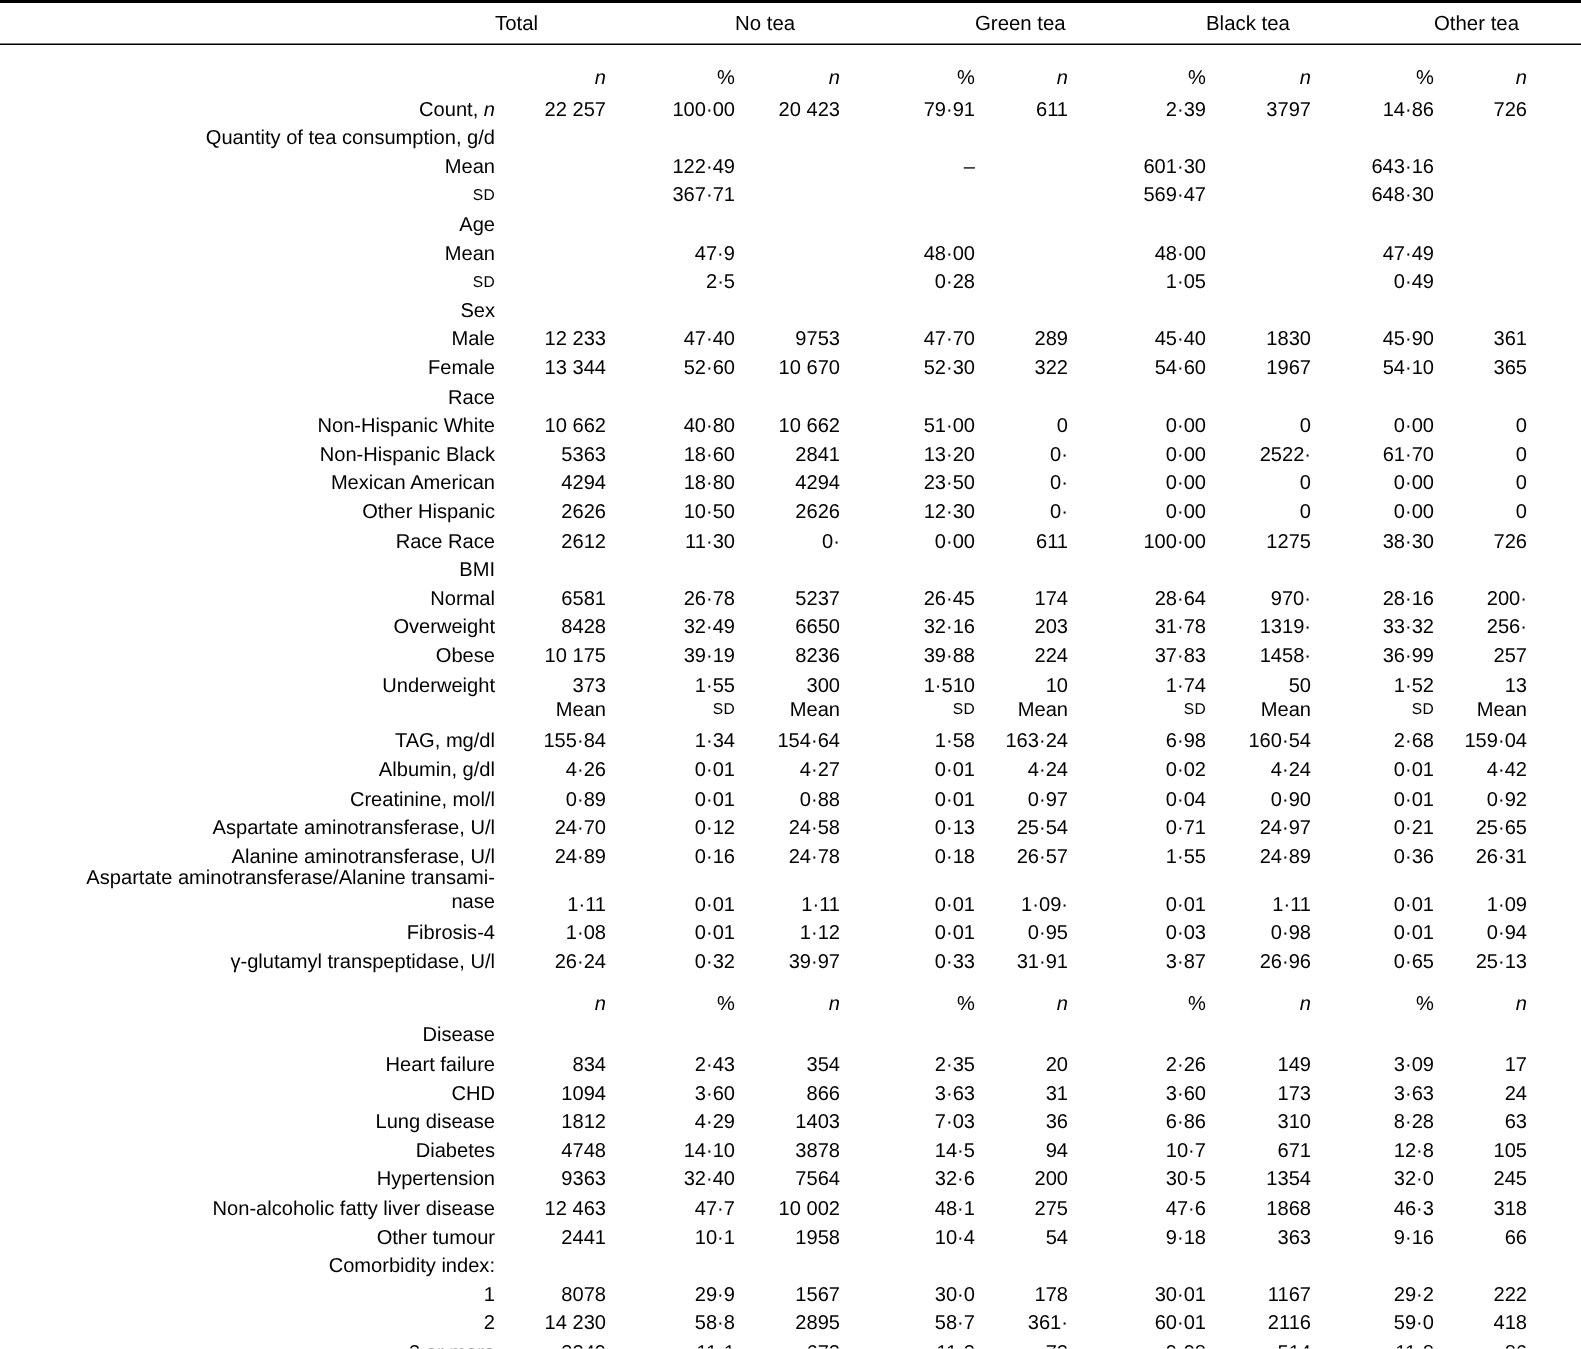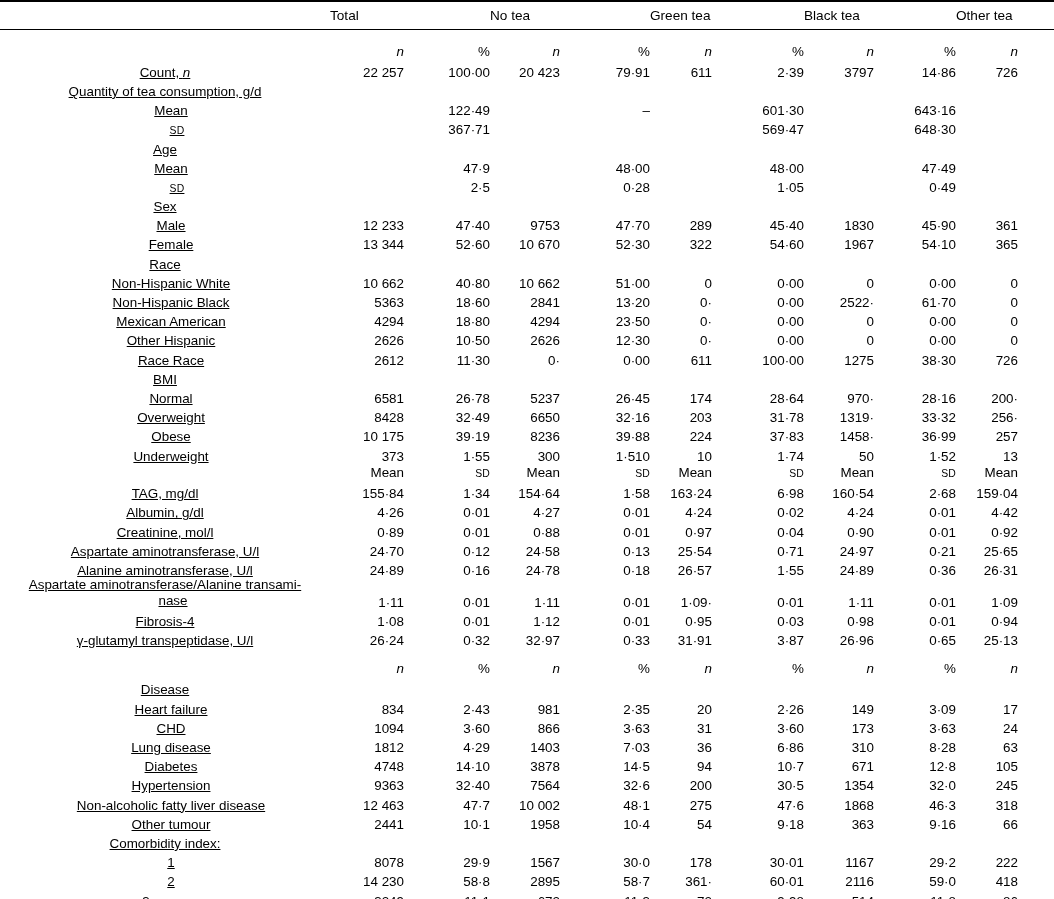--- a/index.html
+++ b/index.html
@@ -63,24 +63,23 @@
     padding-bottom: 2px;
   }
   tr.ms-head td.sd { font-size: 10.4px; letter-spacing: .2px; padding-bottom: 2.4px;}
 
   
   tr.data td {
     height: 19.2px;
     font-size: 13.4px;
   }
   td.rowlabel {
-    text-align: center;
+    text-align: right;
     padding-left: 1px;
     white-space: normal;
-    text-decoration: underline;
   }
   td.rowlabel.ind1 { padding-left: 12px; }
   td.rowlabel.ind2 { padding-left: 24px; }
   td.num { text-align: right; padding-right: 0px; }
 
   .wrap2 { white-space: normal; line-height: 1.18; }
   .hang  { display: block; padding-left: 16px; }
   .ital  { font-style: italic; }
   .smcap { font-size: 10.4px; letter-spacing: .2px; }
 
@@ -518,21 +517,21 @@
           <td class="num">0·03</td>
           <td class="num">0·98</td>
           <td class="num">0·01</td>
           <td class="num">0·94</td>
           <td class="num">0·04</td>
         </tr>
         <tr class="data">
           <td class="rowlabel">γ-glutamyl transpeptidase, U/l</td>
           <td class="num">26·24</td>
           <td class="num">0·32</td>
-          <td class="num">32·97</td>
+          <td class="num">39·97</td>
           <td class="num">0·33</td>
           <td class="num">31·91</td>
           <td class="num">3·87</td>
           <td class="num">26·96</td>
           <td class="num">0·65</td>
           <td class="num">25·13</td>
           <td class="num">0·97</td>
         </tr>
         <tr class="sub-head">
           <td class="lbl"></td>
@@ -557,21 +556,21 @@
           <td class="num"></td>
           <td class="num"></td>
           <td class="num"></td>
           <td class="num"></td>
           <td class="num"></td>
         </tr>
         <tr class="data">
           <td class="rowlabel ind1">Heart failure</td>
           <td class="num">834</td>
           <td class="num">2·43</td>
-          <td class="num">981</td>
+          <td class="num">354</td>
           <td class="num">2·35</td>
           <td class="num">20</td>
           <td class="num">2·26</td>
           <td class="num">149</td>
           <td class="num">3·09</td>
           <td class="num">17</td>
           <td class="num">1·50</td>
         </tr>
         <tr class="data">
           <td class="rowlabel ind1">CHD</td>

